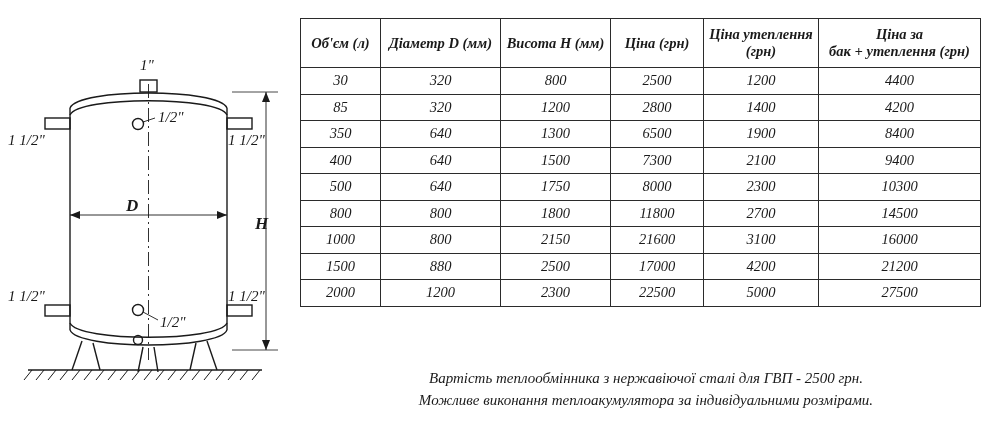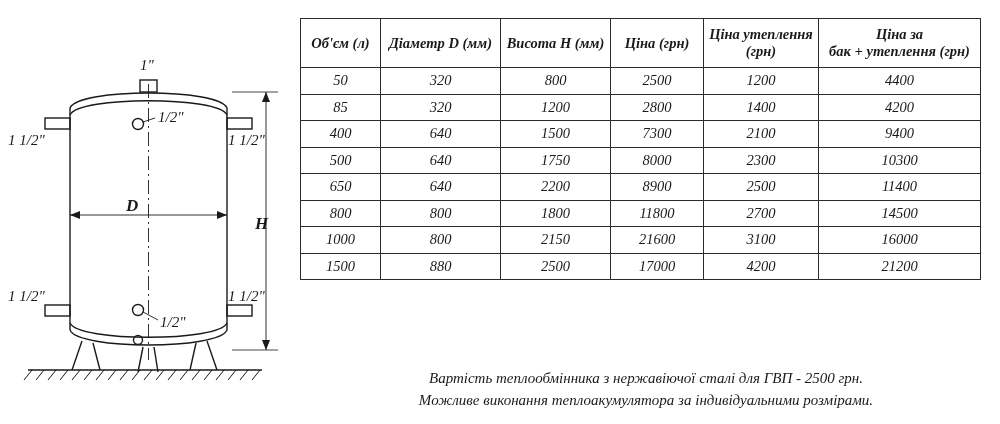--- a/index.html
+++ b/index.html
@@ -183,60 +183,60 @@
         <th>Висота H  (мм)</th>
         <th>Ціна (грн)</th>
         <th>Ціна утеплення
 (грн)</th>
         <th>Ціна за
 бак + утеплення (грн)</th>
       </tr>
     </thead>
     <tbody id="table-body">
         <tr>
-          <td>50</td>
+          <td>30</td>
           <td>320</td>
           <td>800</td>
           <td>2500</td>
           <td>1200</td>
           <td>4400</td>
         </tr>
         <tr>
           <td>85</td>
           <td>320</td>
           <td>1200</td>
           <td>2800</td>
           <td>1400</td>
           <td>4200</td>
         </tr>
         <tr>
+          <td>350</td>
+          <td>640</td>
+          <td>1300</td>
+          <td>6500</td>
+          <td>1900</td>
+          <td>8400</td>
+        </tr>
+        <tr>
           <td>400</td>
           <td>640</td>
           <td>1500</td>
           <td>7300</td>
           <td>2100</td>
           <td>9400</td>
         </tr>
         <tr>
           <td>500</td>
           <td>640</td>
           <td>1750</td>
           <td>8000</td>
           <td>2300</td>
           <td>10300</td>
         </tr>
         <tr>
-          <td>650</td>
-          <td>640</td>
-          <td>2200</td>
-          <td>8900</td>
-          <td>2500</td>
-          <td>11400</td>
-        </tr>
-        <tr>
           <td>800</td>
           <td>800</td>
           <td>1800</td>
           <td>11800</td>
           <td>2700</td>
           <td>14500</td>
         </tr>
         <tr>
           <td>1000</td>
           <td>800</td>
@@ -246,20 +246,28 @@
           <td>16000</td>
         </tr>
         <tr>
           <td>1500</td>
           <td>880</td>
           <td>2500</td>
           <td>17000</td>
           <td>4200</td>
           <td>21200</td>
         </tr>
+        <tr>
+          <td>2000</td>
+          <td>1200</td>
+          <td>2300</td>
+          <td>22500</td>
+          <td>5000</td>
+          <td>27500</td>
+        </tr>
       </tbody>
   </table>
 </div>
 
 <div id="notes">
   <div>Вартість теплообмінника з нержавіючої сталі для ГВП - 2500 грн.</div>
   <div>Можливе виконання теплоакумулятора за індивідуальними розмірами.</div>
 </div>
 
 </body></html>

